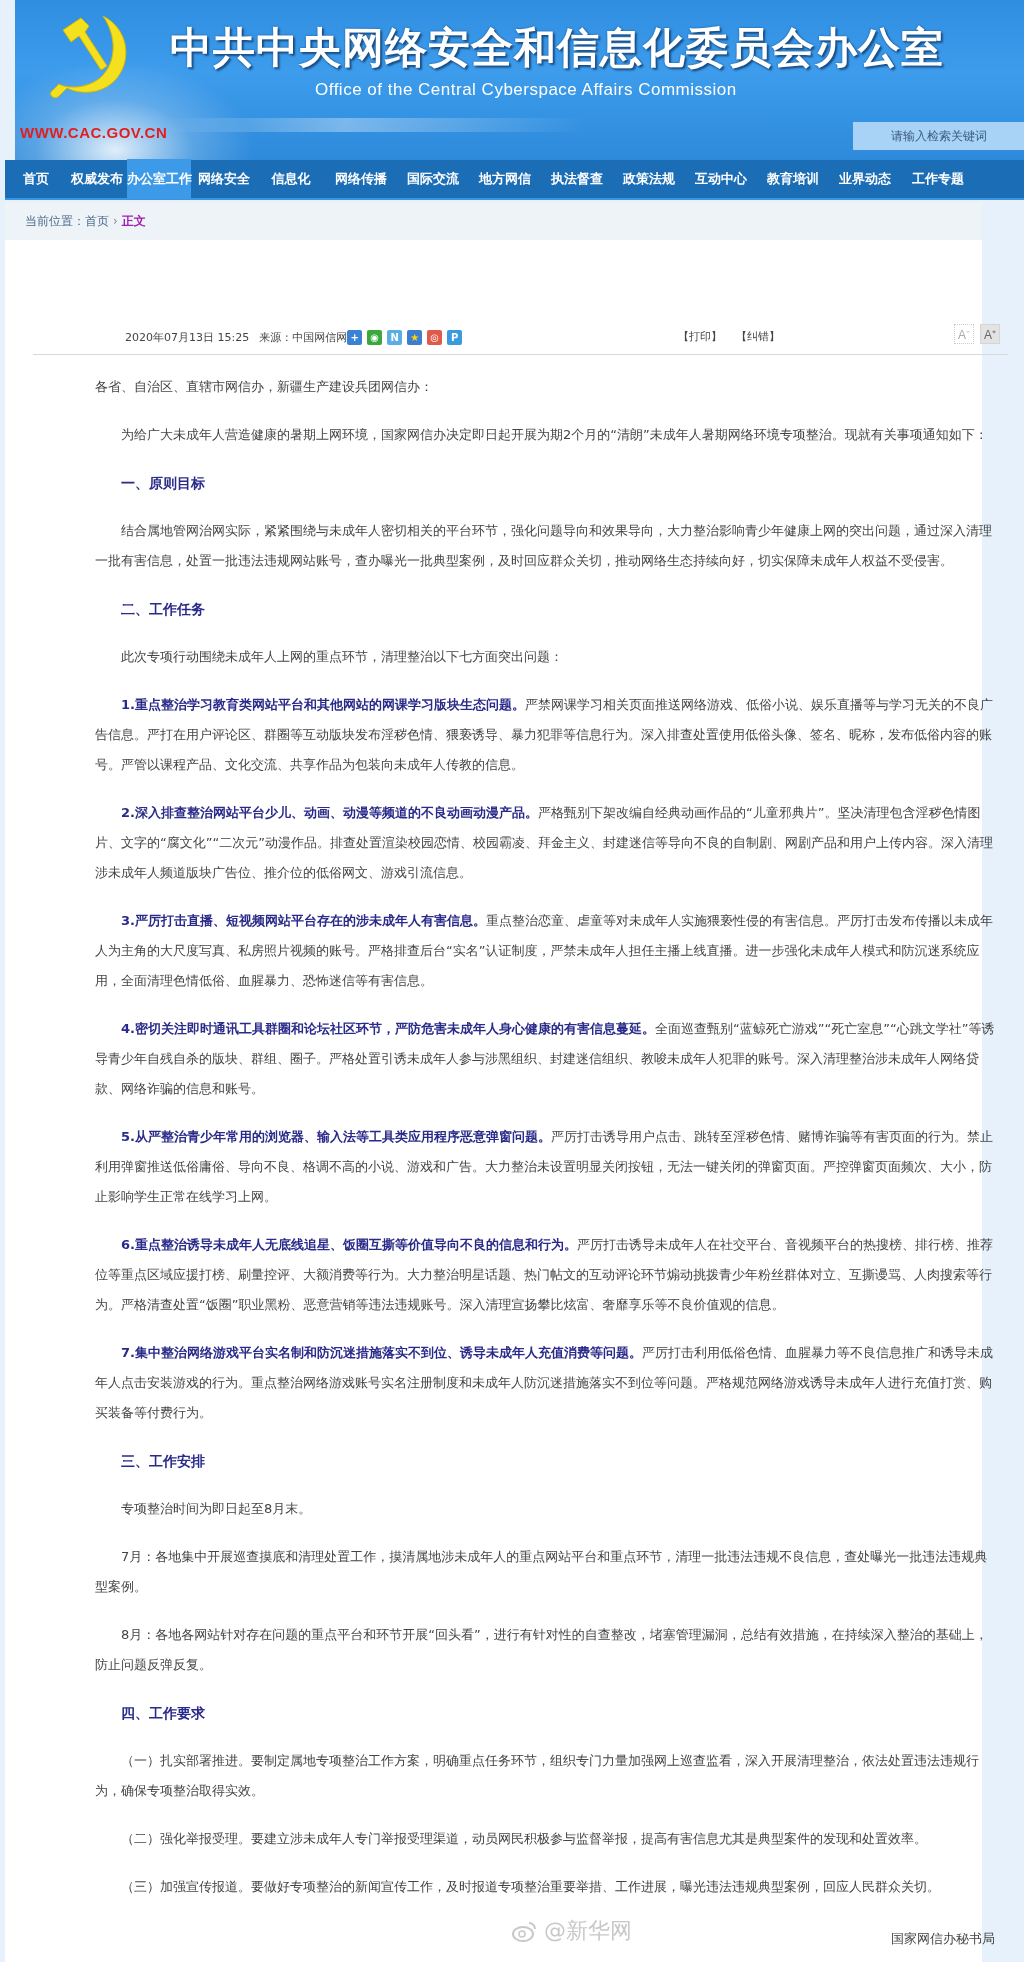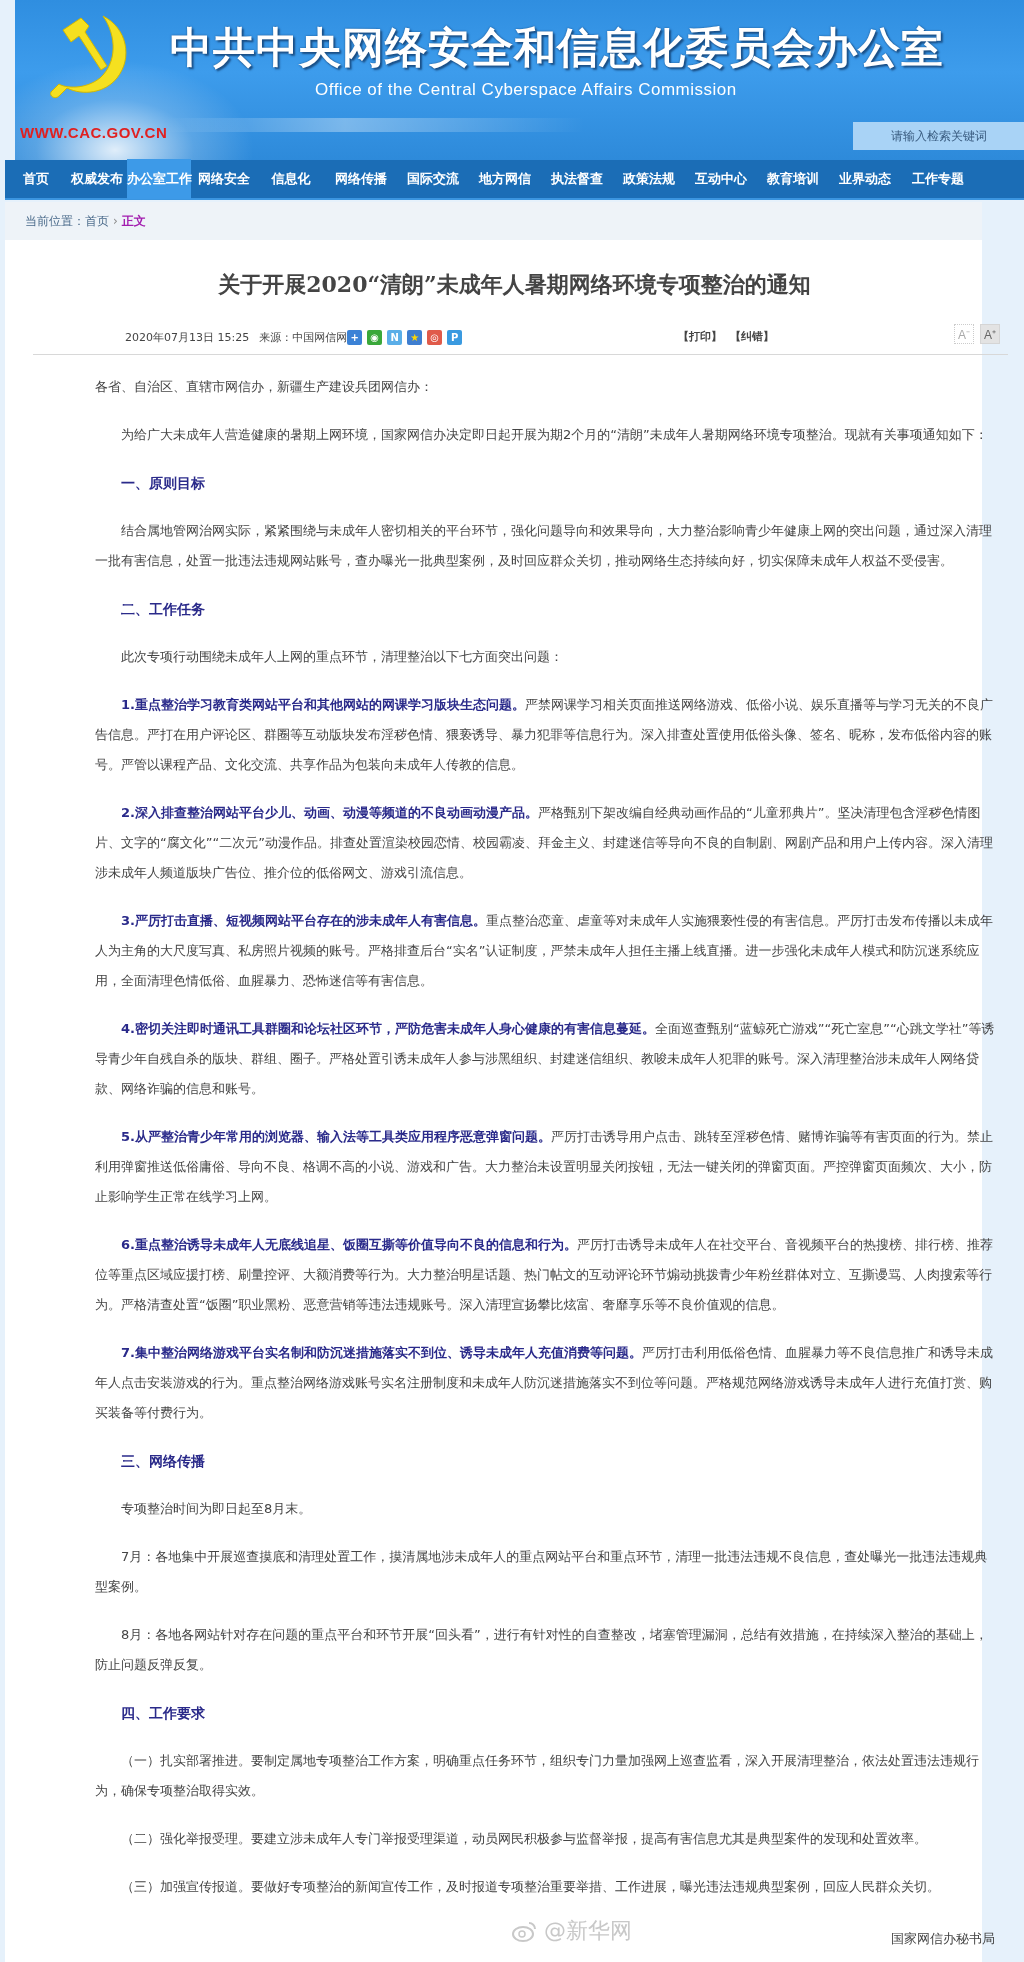--- a/index.html
+++ b/index.html
@@ -84,21 +84,21 @@
     position: absolute; top: 124px; left: 120px; width: 880px; height: 22px;
     font-size: 11px; color: #444; display: flex; align-items: center;
   }
   .meta .date { margin-right: 10px; }
   .meta .source { }
   .share-icons { display: flex; gap: 5px; }
   .share-icon {
     width: 15px; height: 15px; border-radius: 2px; display: flex; align-items: center; justify-content: center;
     font-size: 10px; color: #fff; font-weight: bold; cursor: pointer;
   }
-  .meta-actions { position: absolute; left: 553px; top: 3px; display: flex; gap: 8px; font-weight: bold; }
+  .meta-actions { position: absolute; left: 553px; top: 3px; display: flex; gap: 14px; }
   .meta-actions span { cursor: pointer; }
   .font-btns { position: absolute; right: 5px; top: -2px; display: flex; gap: 6px; }
   .font-btn {
     width: 20px; height: 20px; display: flex; align-items: center; justify-content: center;
     font-size: 12px; color: #666; cursor: pointer; font-family: "Liberation Sans", sans-serif;
   }
   .font-btn.minus { border: 1px dotted #ccc; color: #aaa; }
   .font-btn.plus { background: #e3e3e3; border: 1px solid #d5d5d5; }
   .meta-divider {
     position: absolute; top: 152px; left: 28px; width: 975px; height: 1px; background: #d8d8d8;
@@ -162,21 +162,20 @@
 </div>
 
 <div class="page">
   <div class="breadcrumb-bar">
     <span>当前位置：</span>
     <span class="crumb-link">首页</span>
     <span class="sep">›</span>
     <span class="current">正文</span>
   </div>
 
-  <h1 class="article-title">关于开展2020“清朗”未成年人暑期网络环境专项整治的通知</h1>
 
   <div class="meta">
     <span class="date">2020年07月13日 15:25</span>
     <span class="source">来源：中国网信网</span>
     <div class="share-icons">
       <span class="share-icon" style="background:#3b82d6">+</span>
       <span class="share-icon" style="background:#3aa83a">◉</span>
       <span class="share-icon" style="background:#5aaee8">N</span>
       <span class="share-icon" style="background:#3e7ed0;color:#ffd700">★</span>
       <span class="share-icon" style="background:#e05a4a">◎</span>
@@ -204,21 +203,21 @@
     <p>此次专项行动围绕未成年人上网的重点环节，清理整治以下七方面突出问题：</p>
 
     <p><span class="lead">1.重点整治学习教育类网站平台和其他网站的网课学习版块生态问题。</span><span>严禁网课学习相关页面推送网络游戏、低俗小说、娱乐直播等与学习无关的不良广告信息。严打在用户评论区、群圈等互动版块发布淫秽色情、猥亵诱导、暴力犯罪等信息行为。深入排查处置使用低俗头像、签名、昵称，发布低俗内容的账号。严管以课程产品、文化交流、共享作品为包装向未成年人传教的信息。</span></p>
     <p><span class="lead">2.深入排查整治网站平台少儿、动画、动漫等频道的不良动画动漫产品。</span><span>严格甄别下架改编自经典动画作品的“儿童邪典片”。坚决清理包含淫秽色情图片、文字的“腐文化”“二次元”动漫作品。排查处置渲染校园恋情、校园霸凌、拜金主义、封建迷信等导向不良的自制剧、网剧产品和用户上传内容。深入清理涉未成年人频道版块广告位、推介位的低俗网文、游戏引流信息。</span></p>
     <p><span class="lead">3.严厉打击直播、短视频网站平台存在的涉未成年人有害信息。</span><span>重点整治恋童、虐童等对未成年人实施猥亵性侵的有害信息。严厉打击发布传播以未成年人为主角的大尺度写真、私房照片视频的账号。严格排查后台“实名”认证制度，严禁未成年人担任主播上线直播。进一步强化未成年人模式和防沉迷系统应用，全面清理色情低俗、血腥暴力、恐怖迷信等有害信息。</span></p>
     <p><span class="lead">4.密切关注即时通讯工具群圈和论坛社区环节，严防危害未成年人身心健康的有害信息蔓延。</span><span>全面巡查甄别“蓝鲸死亡游戏”“死亡室息”“心跳文学社”等诱导青少年自残自杀的版块、群组、圈子。严格处置引诱未成年人参与涉黑组织、封建迷信组织、教唆未成年人犯罪的账号。深入清理整治涉未成年人网络贷款、网络诈骗的信息和账号。</span></p>
     <p><span class="lead">5.从严整治青少年常用的浏览器、输入法等工具类应用程序恶意弹窗问题。</span><span>严厉打击诱导用户点击、跳转至淫秽色情、赌博诈骗等有害页面的行为。禁止利用弹窗推送低俗庸俗、导向不良、格调不高的小说、游戏和广告。大力整治未设置明显关闭按钮，无法一键关闭的弹窗页面。严控弹窗页面频次、大小，防止影响学生正常在线学习上网。</span></p>
     <p><span class="lead">6.重点整治诱导未成年人无底线追星、饭圈互撕等价值导向不良的信息和行为。</span><span>严厉打击诱导未成年人在社交平台、音视频平台的热搜榜、排行榜、推荐位等重点区域应援打榜、刷量控评、大额消费等行为。大力整治明星话题、热门帖文的互动评论环节煽动挑拨青少年粉丝群体对立、互撕谩骂、人肉搜索等行为。严格清查处置“饭圈”职业黑粉、恶意营销等违法违规账号。深入清理宣扬攀比炫富、奢靡享乐等不良价值观的信息。</span></p>
     <p><span class="lead">7.集中整治网络游戏平台实名制和防沉迷措施落实不到位、诱导未成年人充值消费等问题。</span><span>严厉打击利用低俗色情、血腥暴力等不良信息推广和诱导未成年人点击安装游戏的行为。重点整治网络游戏账号实名注册制度和未成年人防沉迷措施落实不到位等问题。严格规范网络游戏诱导未成年人进行充值打赏、购买装备等付费行为。</span></p>
 
-    <h3>三、网络传播</h3>
+    <h3>三、工作安排</h3>
     <p>专项整治时间为即日起至8月末。</p>
     <p>7月：各地集中开展巡查摸底和清理处置工作，摸清属地涉未成年人的重点网站平台和重点环节，清理一批违法违规不良信息，查处曝光一批违法违规典型案例。</p>
     <p>8月：各地各网站针对存在问题的重点平台和环节开展“回头看”，进行有针对性的自查整改，堵塞管理漏洞，总结有效措施，在持续深入整治的基础上，防止问题反弹反复。</p>
 
     <h3>四、工作要求</h3>
     <p>（一）扎实部署推进。要制定属地专项整治工作方案，明确重点任务环节，组织专门力量加强网上巡查监看，深入开展清理整治，依法处置违法违规行为，确保专项整治取得实效。</p>
     <p>（二）强化举报受理。要建立涉未成年人专门举报受理渠道，动员网民积极参与监督举报，提高有害信息尤其是典型案件的发现和处置效率。</p>
     <p>（三）加强宣传报道。要做好专项整治的新闻宣传工作，及时报道专项整治重要举措、工作进展，曝光违法违规典型案例，回应人民群众关切。</p>
 
     <p class="right sig">国家网信办秘书局</p>

